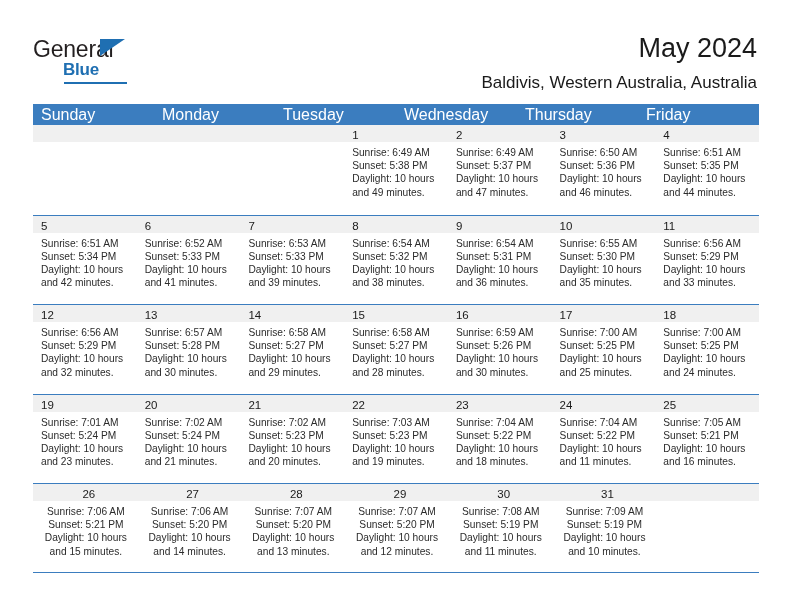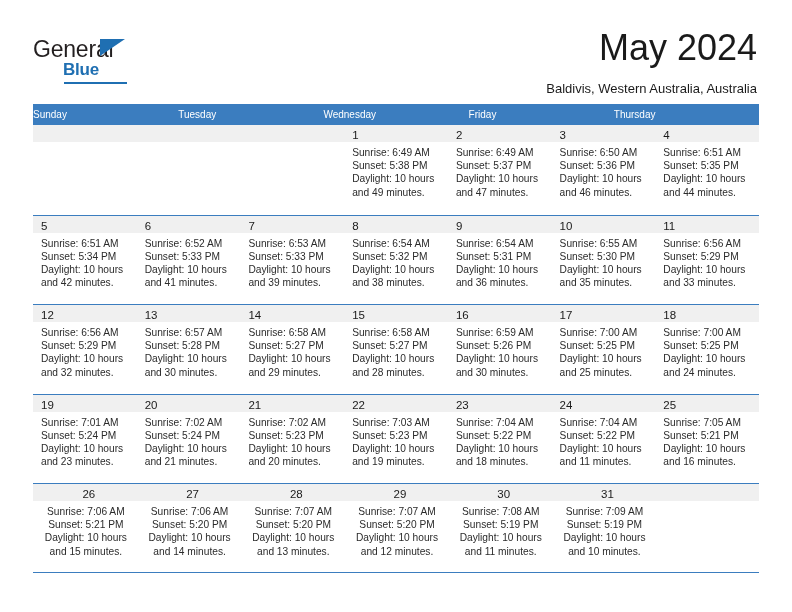--- a/index.html
+++ b/index.html
@@ -74,29 +74,29 @@
     background: #1f6fb2;
   }
 
   .title-block {
     position: absolute;
     right: 35px;
     top: 32px;
     text-align: right;
   }
   .cal-title {
-    font-size: 36px;
+    font-size: 27px;
     line-height: 32px;
     color: #1a1a1a;
     font-weight: 400;
     white-space: nowrap;
   }
   .cal-subtitle {
-    margin-top: 16px;
-    font-size: 13px;
+    margin-top: 10px;
+    font-size: 17px;
     line-height: 18px;
     color: #1a1a1a;
     font-weight: 400;
     white-space: nowrap;
   }
 
   
   .calendar {
     position: absolute;
     left: 33px;
@@ -105,22 +105,23 @@
   }
   .weekdays {
     display: flex;
     width: 726px;
     height: 21px;
     background: #3b7dbf;
   }
   .weekday {
     flex: 1 1 0;
     color: #ffffff;
-    font-size: 10px;
+    font-size: 16px;
     line-height: 21px;
+    padding-left: 8px;
     box-sizing: border-box;
     white-space: nowrap;
     overflow: hidden;
   }
   .week-row {
     display: flex;
     width: 726px;
     height: 89.5px;
     border-top: 1.5px solid #3b7dbf;
     box-sizing: border-box;
@@ -179,24 +180,25 @@
     <div class="title-block">
       <div class="cal-title">May 2024</div>
       <div class="cal-subtitle">Baldivis, Western Australia, Australia</div>
     </div>
 
   </div>
 
   <div class="calendar">
     <div class="weekdays">
         <div class="weekday">Sunday</div>
+        <div class="weekday">Monday</div>
         <div class="weekday">Tuesday</div>
         <div class="weekday">Wednesday</div>
+        <div class="weekday">Thursday</div>
         <div class="weekday">Friday</div>
-        <div class="weekday">Thursday</div>
       </div>
     <div id="weeks-container">
         <div class="week-row">
           <div class="day-cell">
             <div class="day-num-bar empty"><span class="day-num"></span></div>
           </div>
           <div class="day-cell">
             <div class="day-num-bar empty"><span class="day-num"></span></div>
           </div>
           <div class="day-cell">

